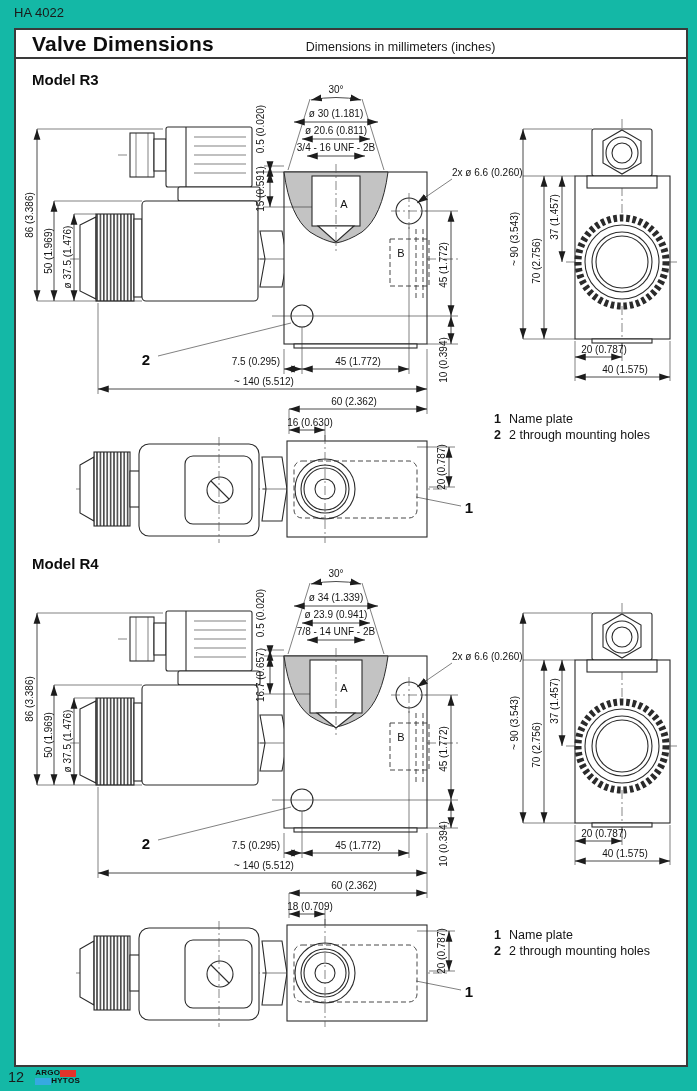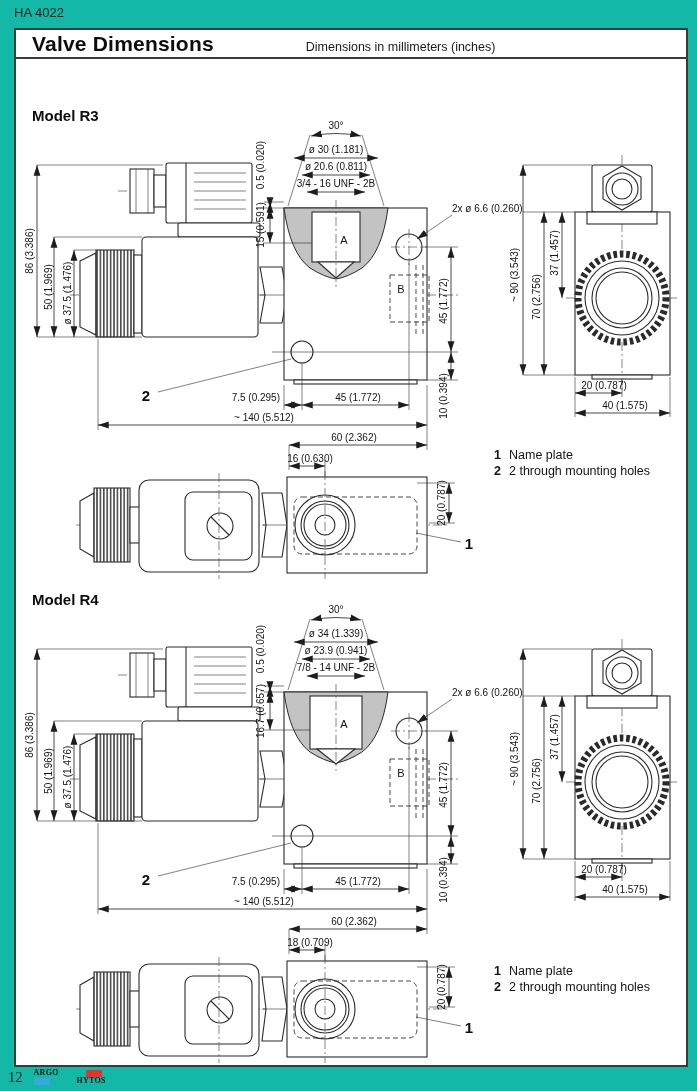--- a/index.html
+++ b/index.html
@@ -4,32 +4,32 @@
 <style>
   html,body{margin:0;padding:0;background:#fff;}
   body{width:697px;height:1091px;position:relative;font-family:"Liberation Sans",sans-serif;color:#111;}
   .page{position:absolute;inset:0;background:#14b8a6;}
   .doc-code{position:absolute;left:14px;top:5px;font-size:13px;color:#1a1a1a;}
   .frame{position:absolute;left:14px;top:28px;width:674px;height:1039px;border:2px solid #3a3a3a;box-sizing:border-box;background:#fff;overflow:hidden;}
   .titlebar{display:flex;align-items:baseline;border-bottom:2px solid #3a3a3a;padding:2px 12px 3px 16px;height:22px;}
   .titlebar h1{font-size:21px;margin:0;letter-spacing:.2px;color:#0d0d0d;}
   .subtitle{font-size:12.5px;margin-left:92px;color:#1a1a1a;}
   .model{position:relative;width:100%;}
-  .model-r3{height:484px;margin-top:36px;}
+  .model-r3{height:484px;}
   .model-r4{height:529px;padding-left:28px;}
   .model h2{position:absolute;left:16px;top:12px;font-size:15px;margin:0;color:#0d0d0d;}
   .model svg{position:absolute;left:2px;top:10px;}
   .notes{position:absolute;font-size:12.5px;line-height:1.3;color:#141414;}
   .notes .n{display:flex;gap:8px;}
   .notes b{min-width:7px;}
   .notes-r3{left:478px;top:352px;}
   .notes-r4{left:478px;top:384px;}
-  .footer{position:absolute;left:8px;top:1069px;display:flex;align-items:flex-start;gap:11px;font-family:Liberation Serif, serif;}
+  .footer{position:absolute;left:8px;top:1069px;display:flex;align-items:flex-start;gap:11px;}
   .pagenum{font-size:14.5px;color:#1a1a1a;}
-  .logo .lr{display:flex;align-items:center;height:8px;gap:27px;}
+  .logo .lr{display:flex;align-items:center;height:8px;}
   .logo .lt{font-weight:bold;font-size:8px;line-height:8px;letter-spacing:.3px;color:#111;}
   .blk{width:16px;height:7px;display:inline-block;}
   .red{background:#e5332a;}
   .blue{background:#36a9e1;}
   
   .ln{stroke:#2b2b2b;stroke-width:1.1;fill:none;}
   .lnF{stroke:#2b2b2b;stroke-width:1.1;fill:#fff;}
   .thin{stroke:#2b2b2b;stroke-width:.6;fill:none;}
   .dim{stroke:#1d1d1d;stroke-width:.8;fill:none;}
   .cl{stroke:#555;stroke-width:.7;stroke-dasharray:9 3 2 3;fill:none;}

